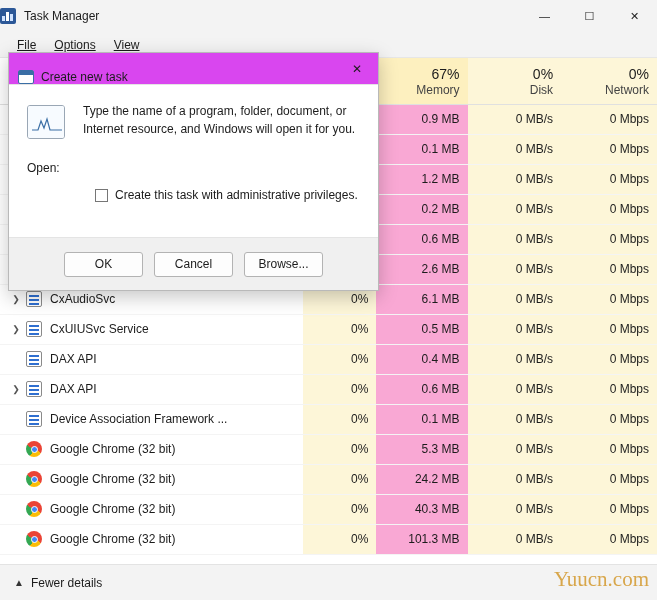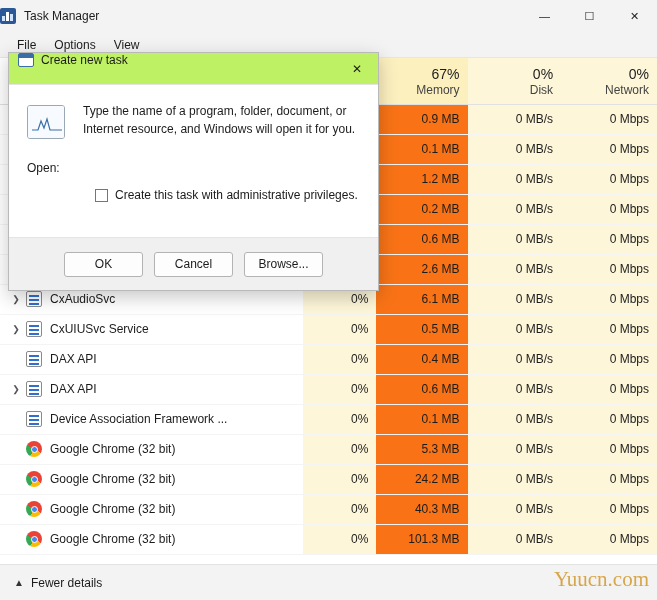--- a/index.html
+++ b/index.html
@@ -52,20 +52,21 @@
     width: 45px; height: 32px; display:flex; align-items:center; justify-content:center;
     font-size: 11px; color:#1c1c1c; cursor: default;
   }
 
   #menubar {
     height: 26px; flex: 0 0 26px;
     display: flex; align-items: center;
     padding-left: 8px;
     background: #f3f3f3;
     border-bottom: 1px solid #e6e6e6;
+    text-decoration: underline;
   }
   .menu-item {
     padding: 3px 9px; font-size: 12px; color: #1c1c1c; border-radius: 3px;
   }
 
   
   #table-area {
     flex: 1 1 auto; position: relative; overflow: hidden;
     background: #ffffff;
   }
@@ -100,21 +101,21 @@
   tbody td {
     font-size: 12px; padding: 0 8px; height: 29px;
     text-align: right; color: #1c1c1c; white-space: nowrap; overflow: hidden;
   }
   tbody td.name {
     text-align: left;
     display: flex; align-items: center; height: 29px;
   }
   tbody tr { border-bottom: 1px solid #f4f4f4; }
   td.cpu { background:#fdf6d8; }
-  td.mem { background:#f97316; }
+  td.mem { background:#f9a8d4; }
   td.disk { background:#fdf6d8; }
   td.net { background:#fdf6d8; }
 
   .chev {
     width: 16px; flex: 0 0 16px; text-align: center; color: #555; font-size: 9px;
   }
   .chev.empty { color: transparent; }
   .app-ico {
     width: 16px; height: 16px; flex: 0 0 16px; margin-right: 8px; margin-left: 2px;
     border-radius: 2px; position: relative;
@@ -154,22 +155,22 @@
 
   
   #dialog {
     position: absolute; left: 8px; top: 52px; width: 371px; height: 239px;
     background: #f0f0f0;
     border: 1px solid #b9b9b9;
     box-shadow: 0 6px 18px rgba(0,0,0,0.22);
     display: flex; flex-direction: column;
   }
   #dlg-title {
-    height: 31px; flex: 0 0 31px; display:flex; align-items:flex-start;
-    padding-left: 9px; background: #bef264; position: relative;
+    height: 31px; flex: 0 0 31px; display:flex; align-items:flex-end;
+    padding-left: 9px; background: #d946ef; position: relative;
   }
   #dlg-ico {
     width: 16px; height: 14px; flex:0 0 16px; margin-right: 7px;
     background:#ffffff; border:1px solid #3a6ea5; border-radius:2px; position:relative;
   }
   #dlg-ico:before {
     content:""; position:absolute; left:0; top:0; right:0; height:4px; background:#3a6ea5;
   }
   #dlg-title-text { font-size: 12px; color:#1c1c1c; }
   #dlg-close {

